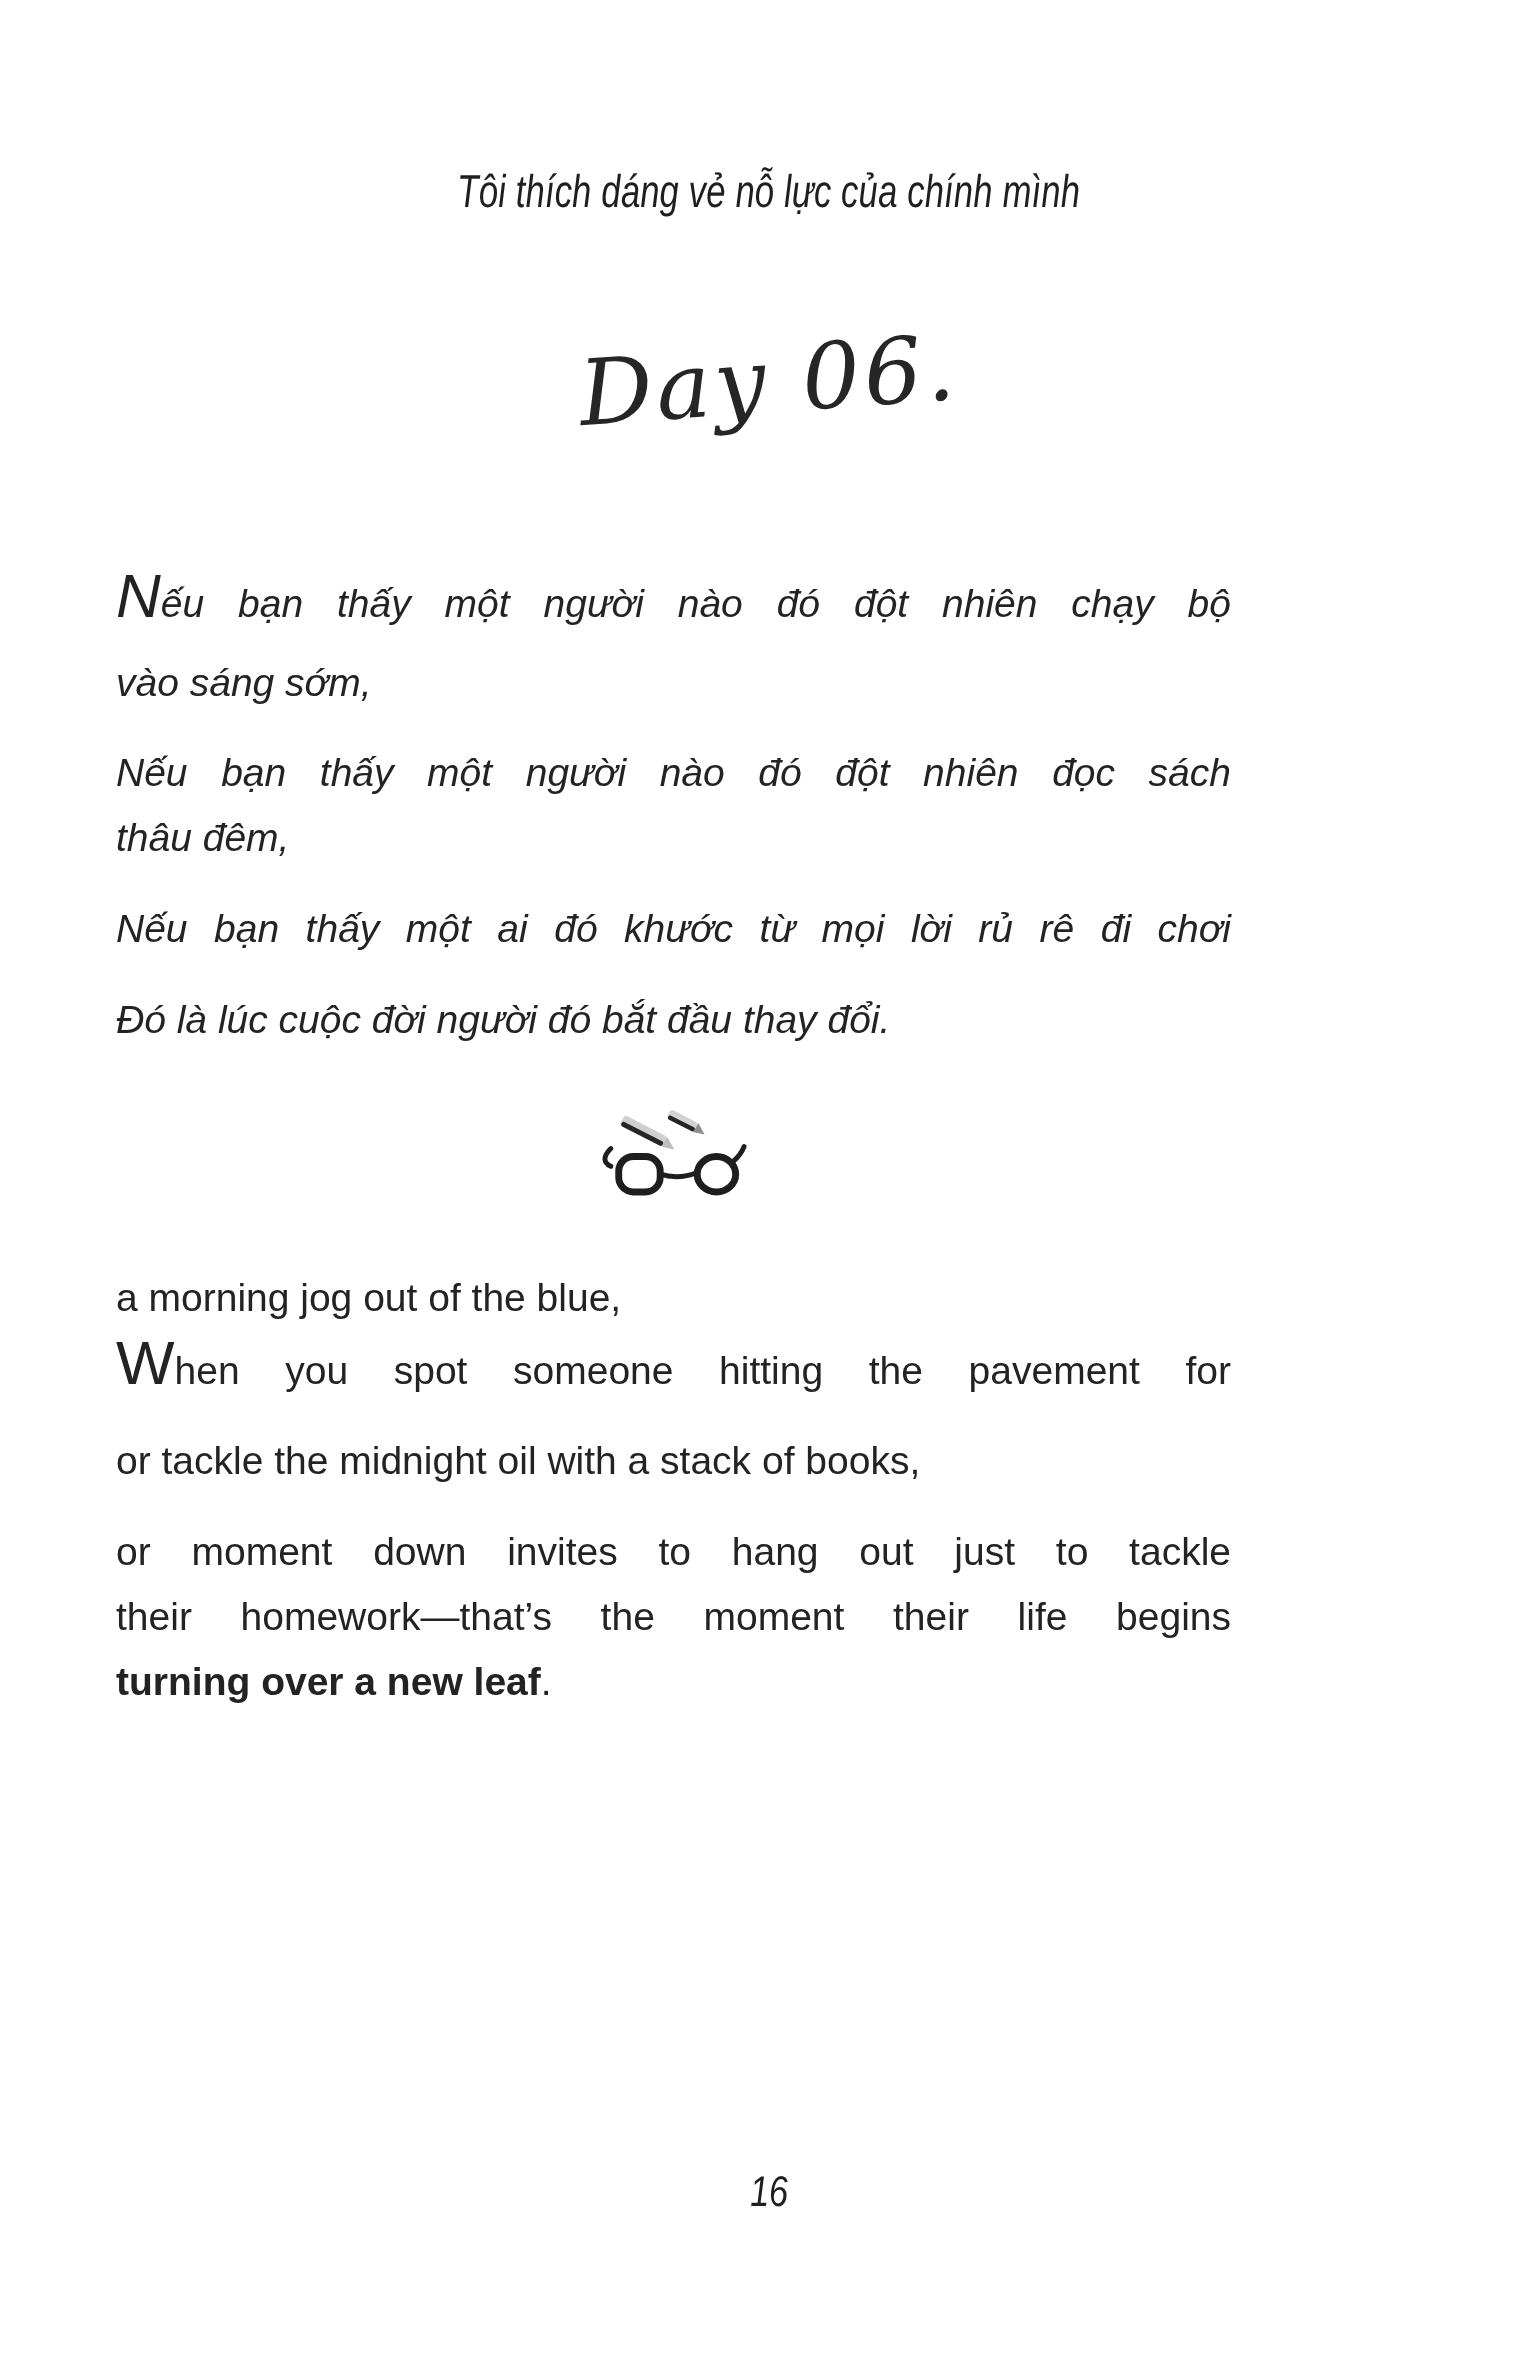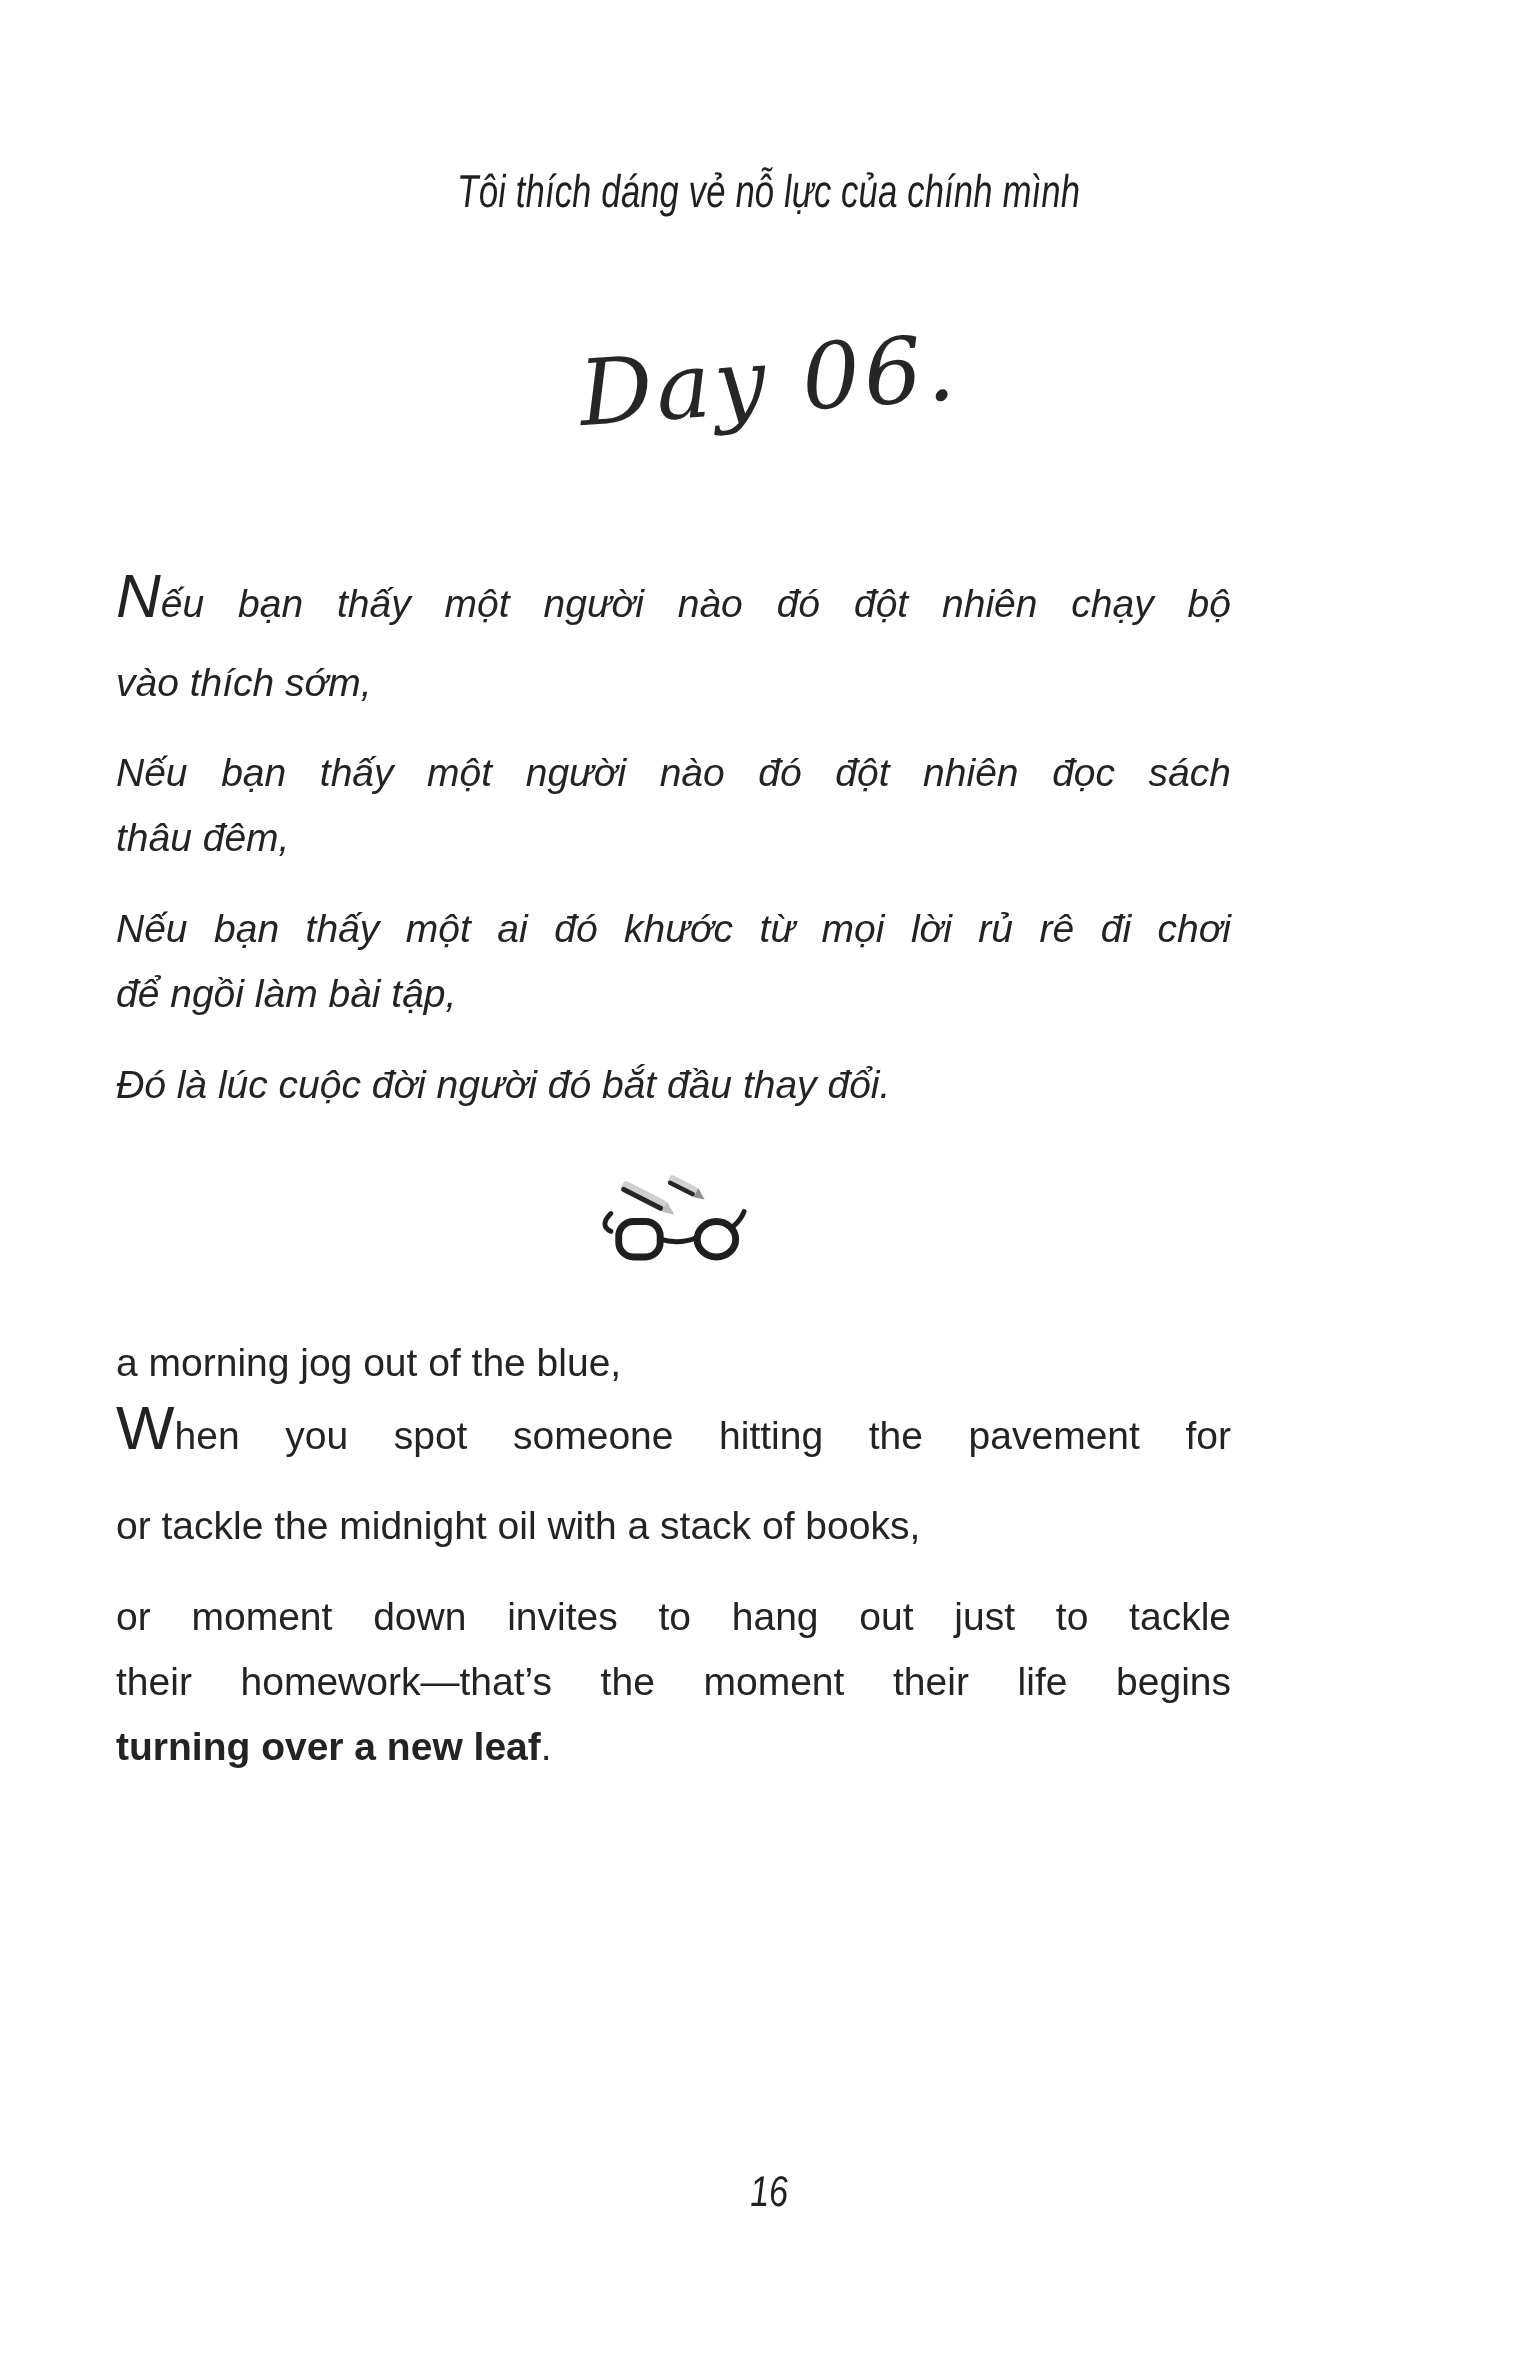--- a/index.html
+++ b/index.html
@@ -75,31 +75,30 @@
 
   <div class="day-title">
     <span class="day-text">Day 06.</span>
   </div>
 
   <div class="content">
 
     <section class="vi">
       <p class="para">
           <span class="line just dropline"><span class="drop">N</span><span>ếu bạn thấy một người nào đó đột nhiên chạy bộ</span></span>
-          <span class="line">vào thích sớm,</span>
+          <span class="line">vào sáng sớm,</span>
         </p>
 
       <p class="para">
           <span class="line just">Nếu bạn thấy một người nào đó đột nhiên đọc sách</span>
           <span class="line">thâu đêm,</span>
         </p>
 
       <p class="para">
           <span class="line just">Nếu bạn thấy một ai đó khước từ mọi lời rủ rê đi chơi</span>
-          <span class="line">để ngồi làm bài tập,</span>
         </p>
 
       <p class="para">
           <span class="line">Đó là lúc cuộc đời người đó bắt đầu thay đổi.</span>
         </p>
     </section>
 
     <div class="divider">
       <svg width="150" height="97" viewBox="0 0 152 98">
 

